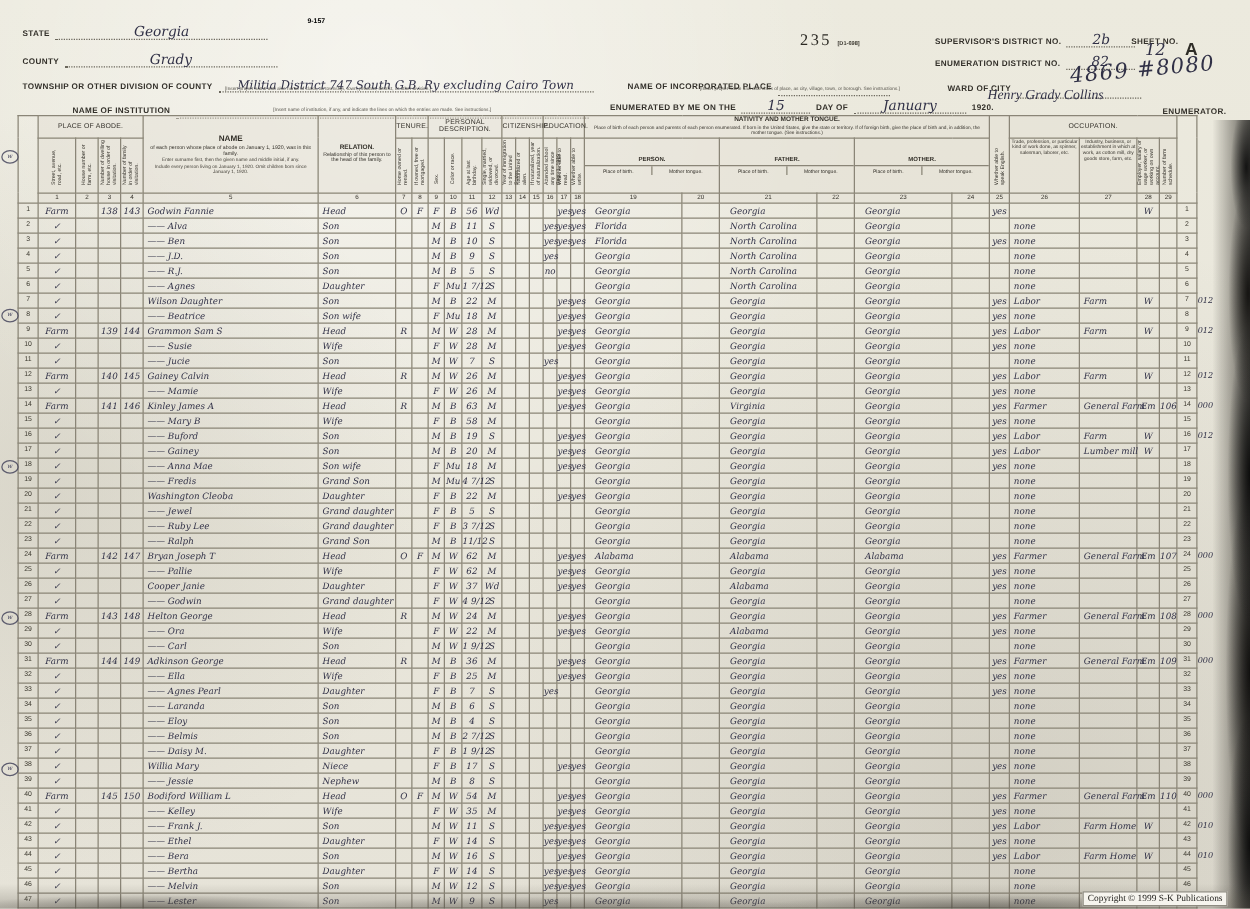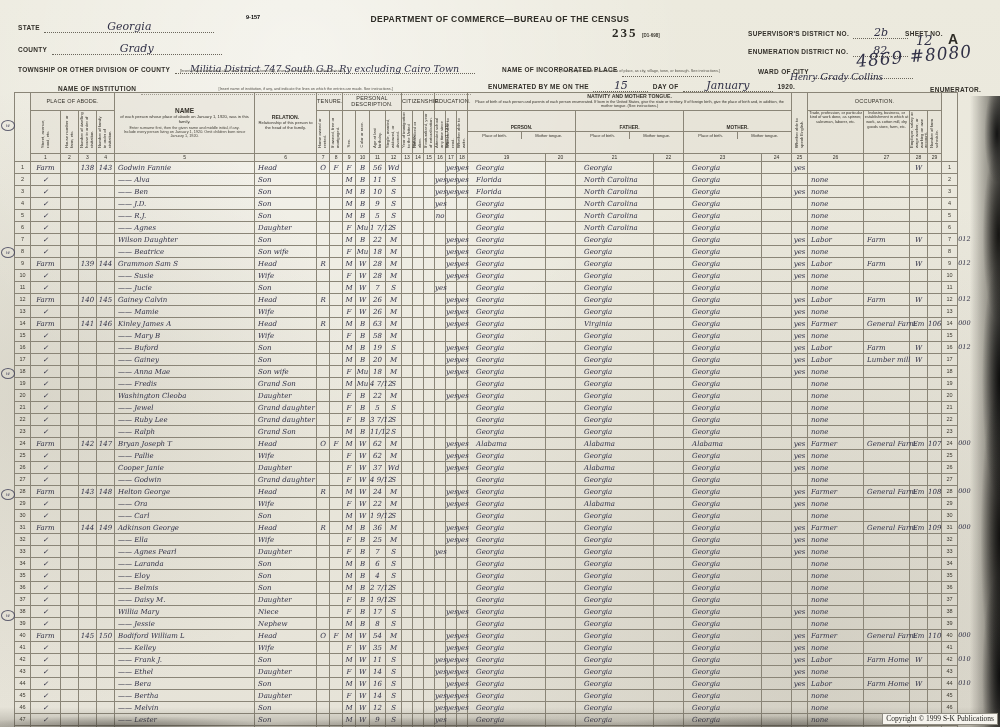--- a/index.html
+++ b/index.html
@@ -60,42 +60,41 @@
       radial-gradient(ellipse 26px 200px at 100% 70%, rgba(12,11,10,.93), transparent 75%),
       radial-gradient(ellipse 24px 140px at 100% 92%, rgba(10,10,10,.95), transparent 75%),
       linear-gradient(90deg, rgba(40,38,33,0), rgba(45,42,36,.4) 55%, rgba(20,19,17,.7));
     filter:blur(.5px);}
   #edge-bottom{position:absolute;left:0;right:0;bottom:0;height:20px;
     background:
       radial-gradient(ellipse 220px 16px at 12% 100%, rgba(60,57,50,.5), transparent 70%),
       radial-gradient(ellipse 300px 14px at 45% 100%, rgba(70,66,58,.4), transparent 70%),
       radial-gradient(ellipse 260px 16px at 78% 100%, rgba(55,52,46,.45), transparent 70%),
       linear-gradient(0deg, rgba(80,76,66,.3), transparent);}
-  #copyright{position:absolute;right:2px;bottom:2px;background:#f6f4ee;border:1px solid #8d8a80;
+  #copyright{position:absolute;right:18px;bottom:2px;background:#f6f4ee;border:1px solid #8d8a80;
     font-family:"Liberation Serif",serif;font-size:7.5px;line-height:10px;padding:0 3px;color:#1d1c18;z-index:5;}
   #sheetletter{font-size:14px;font-weight:bold;}
-  .stamp235{font-family:"Liberation Serif",serif;font-size:13px;font-weight:bold;letter-spacing:2px;color:#2b2923;}
+  .stamp235{font-family:"Liberation Serif",serif;font-size:13px;font-weight:normal;letter-spacing:2px;color:#2b2923;margin-left:28px;}
   .stampcode{font-size:4.5px;font-weight:bold;color:#3a372f;}
 </style>
 </head>
 <body>
 
 <div id="page">
   <div id="paper"></div>
 
   <div class="h-item" style="left:18px;top:16px;">
     <span class="plbl">State</span>
     <span class="hw hval dot w170">Georgia</span>
   </div>
   <div class="h-item" style="left:18px;top:38px;">
     <span class="plbl">County</span>
     <span class="hw hval dot w170">Grady</span>
   </div>
   <div class="h-item" style="left:246px;top:14px;font-size:5.5px;font-weight:bold;">9-157</div>
-  <div class="h-item printed" style="left:300px;top:14px;width:400px;text-align:center;font-size:8.5px;font-weight:bold;letter-spacing:.4px;">DEPARTMENT OF COMMERCE—BUREAU OF THE CENSUS</div>
   <div class="h-item" style="left:612px;top:23px;">
     <span class="stamp235">235</span>
     <span class="stampcode">[D1-698]</span>
   </div>
   <div class="h-item" style="left:748px;top:22px;">
     <span class="plbl">Supervisor's District No.</span>
     <span class="hw hval dot w55">2b</span>
   </div>
   <div class="h-item" style="left:748px;top:40px;">
     <span class="plbl">Enumeration District No.</span>

